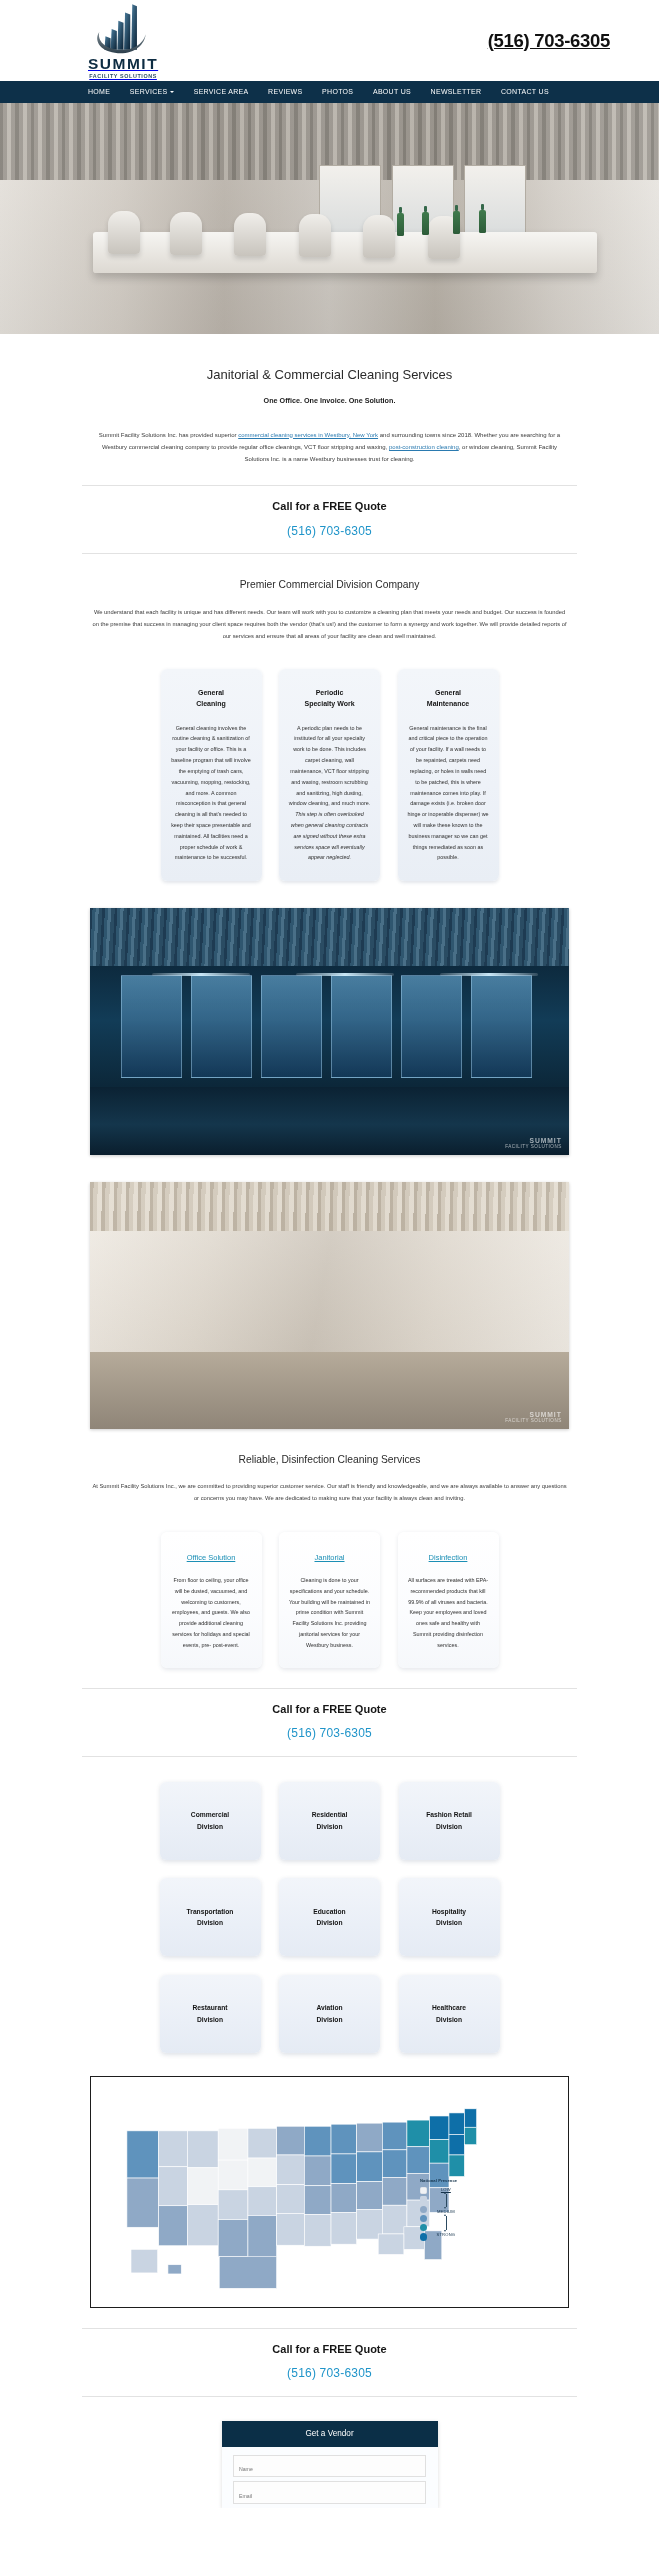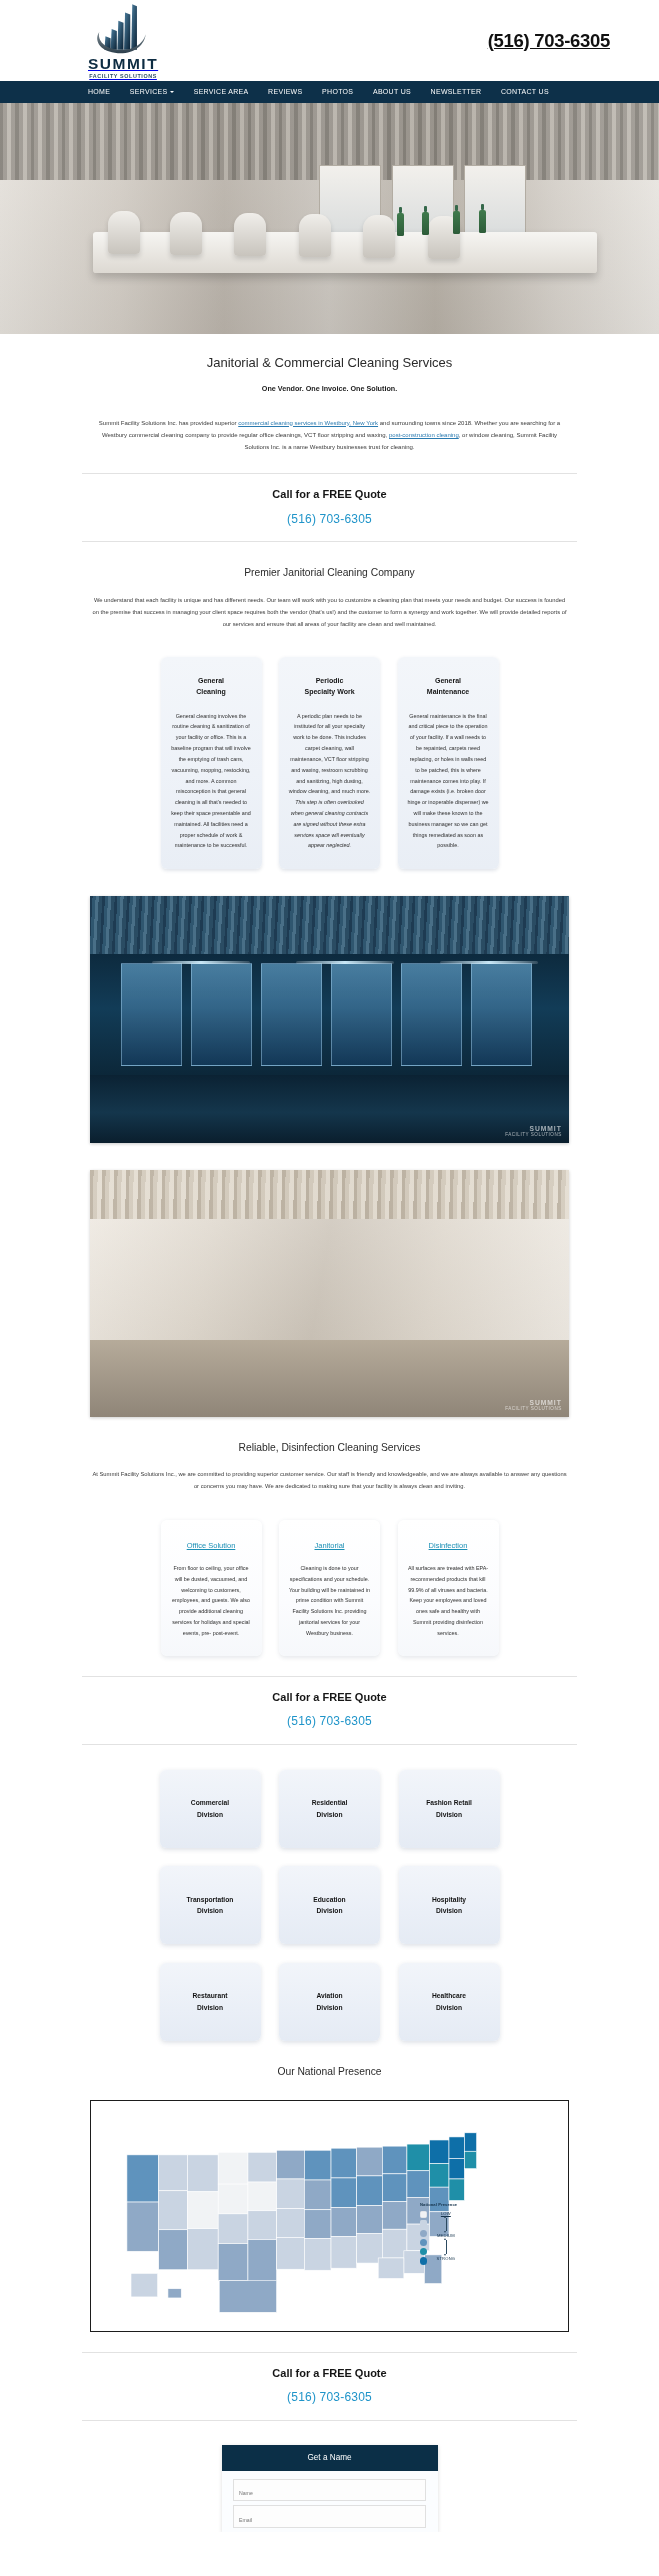--- a/index.html
+++ b/index.html
@@ -103,21 +103,21 @@
     background: linear-gradient(180deg,#3f7a4c,#2d5c39);
     border-radius: 2.1px 2.1px 1.5px 1.5px;
   }
   .hero-bottle:before {
     content:''; position:absolute; top:-5.2px; left:2.1px;
     width:2.6px; height:5.7px; background:#35684a; border-radius:1px;
   }
 
   h1.page-title {
     text-align:center; font-size: 13px; font-weight: normal;
-    color: #2b2b2b; padding: 21.6px 0 0;
+    color: #2b2b2b; padding: 21.6px 0 0; margin-top: 12px;
   }
   h2.sub-title {
     text-align:center; font-size: 9px; font-weight: normal;
     color: #2b2b2b; padding-top: 15.5px;
   }
   h3.tag-line {
     text-align:center; font-size: 7.2px; font-weight: bold;
     color: #1b1b1b; padding-top: 13.4px;
   }
   .intro-para {
@@ -388,32 +388,32 @@
     <div class="hero-chair" style="left:299px;top:111px;"></div>
     <div class="hero-chair" style="left:363px;top:112px;"></div>
     <div class="hero-chair" style="left:428px;top:113px;"></div>
     <div class="hero-bottle" style="left:397px;top:110px;"></div>
     <div class="hero-bottle" style="left:422px;top:109px;"></div>
     <div class="hero-bottle" style="left:453px;top:108px;"></div>
     <div class="hero-bottle" style="left:479px;top:107px;"></div>
   </section>
 
   <h1 class="page-title">Janitorial &amp; Commercial Cleaning Services</h1>
-  <h3 class="tag-line">One Vendor. One Invoice. One Solution.</h3>
+  <h3 class="tag-line">One Office. One Invoice. One Solution.</h3>
 
   <p class="intro-para">
     <span>Summit Facility Solutions Inc. has provided superior </span><a href="#">commercial cleaning services in Westbury, New York</a><span> and surrounding towns since 2018. Whether you are searching for a Westbury commercial cleaning company to provide regular office cleanings, VCT floor stripping and waxing, </span><a href="#">post-construction cleaning</a><span>, or window cleaning, Summit Facility Solutions Inc. is a name Westbury businesses trust for cleaning.</span>
   </p>
 
   <div class="cta">
     <div class="cta-label">Call for a FREE Quote</div>
     <a class="cta-phone" href="#">(516) 703-6305</a>
   </div>
 
-  <h2 class="sec-head">Premier Janitorial Cleaning Company</h2>
+  <h2 class="sec-head">Premier Commercial Division Company</h2>
   <p class="sec-para">We understand that each facility is unique and has different needs. Our team will work with you to customize a cleaning plan that meets your needs and budget. Our success is founded on the premise that success in managing your client space requires both the vendor (that's us!) and the customer to form a synergy and work together. We will provide detailed reports of our services and ensure that all areas of your facility are clean and well maintained.</p>
 
   <div class="card-row">
     <div class="info-card">
       <div class="info-card-title" style="white-space:pre-line">General
 Cleaning</div>
       <div class="info-card-body">General cleaning involves the routine cleaning &amp; sanitization of your facility or office. This is a baseline program that will involve the emptying of trash cans, vacuuming, mopping, restocking, and more. A common misconception is that general cleaning is all that's needed to keep their space presentable and maintained. All facilities need a proper schedule of work &amp; maintenance to be successful.</div>
     </div>
     <div class="info-card">
       <div class="info-card-title" style="white-space:pre-line">Periodic
@@ -511,21 +511,20 @@
     <div class="ind-card">
       <div class="ind-card-label" style="white-space:pre-line">Aviation
 Division</div>
     </div>
     <div class="ind-card">
       <div class="ind-card-label" style="white-space:pre-line">Healthcare
 Division</div>
     </div>
   </div>
 
-  <h2 class="sec-head">Our National Presence</h2>
   <div class="map-box">
     <svg class="map-canvas" viewBox="0 0 930 450">
       <g stroke="#ffffff" stroke-width="1.2">
 
         <rect x="70" y="105" width="62" height="92" fill="#5f93bd"></rect>
         <rect x="70" y="197" width="62" height="96" fill="#8fa9c6"></rect>
         <rect x="132" y="105" width="56" height="70" fill="#c9d4e2"></rect>
         <rect x="132" y="175" width="56" height="76" fill="#c9d4e2"></rect>
         <rect x="132" y="251" width="56" height="78" fill="#8fa9c6"></rect>
         <rect x="188" y="105" width="60" height="72" fill="#c9d4e2"></rect>
@@ -608,21 +607,21 @@
       </div>
     </div>
   </div>
 
   <div class="cta">
     <div class="cta-label">Call for a FREE Quote</div>
     <a class="cta-phone" href="#">(516) 703-6305</a>
   </div>
 
   <div class="form-card">
-    <div class="form-head">Get a Name</div>
+    <div class="form-head">Get a Vendor</div>
     <div class="form-body">
       <input class="fld" type="text" placeholder="Name" style="">
       <input class="fld" type="email" placeholder="Email" style="">
       
       
     </div>
 
   </div>
 
 </div>

